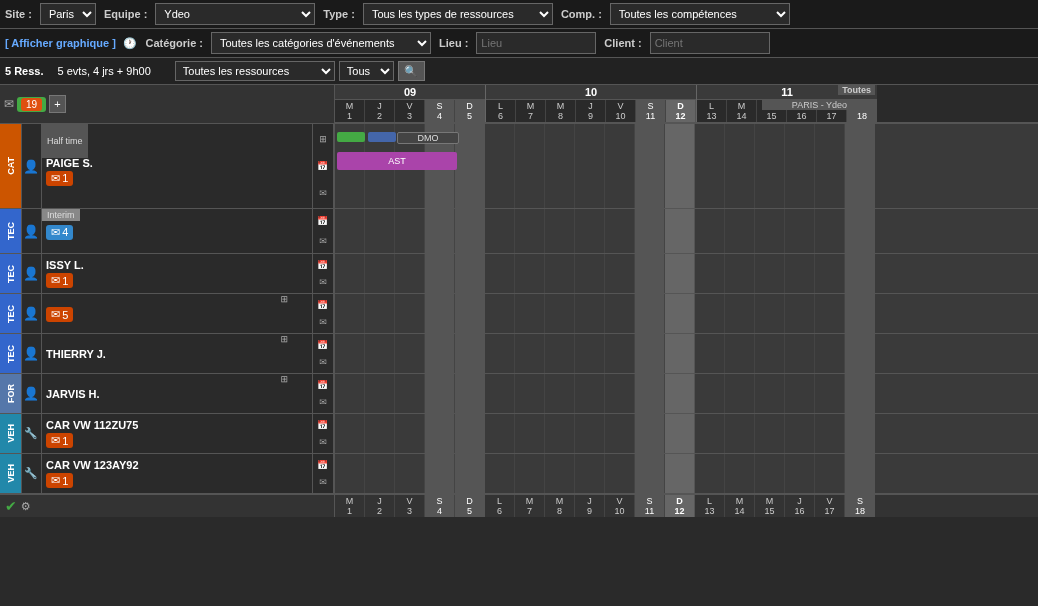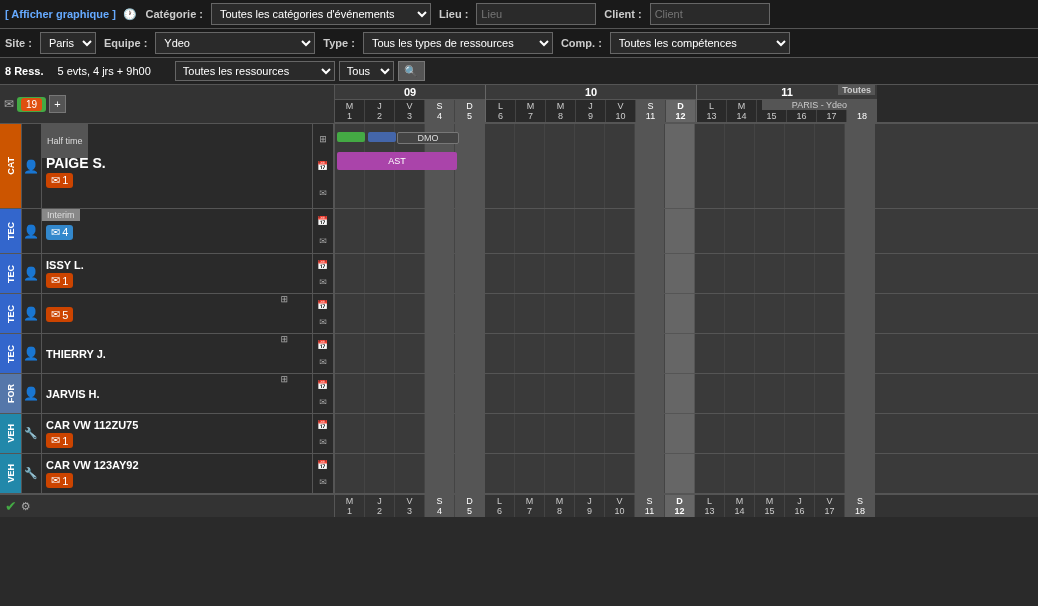--- a/index.html
+++ b/index.html
@@ -17,53 +17,53 @@
     .search-btn { background: #555; border: 1px solid #777; color: #fff; padding: 1px 6px; height: 20px; cursor: pointer; }
     
     .notification-badge { background: #44aa44; color: #fff; border-radius: 3px; padding: 1px 4px; font-size: 10px; }
   </style>
 </head>
 <body>
 
 <div style="width:1038px; height:606px; overflow:hidden; position:relative; background:#2a2a2a;">
 
   <div class="top-bar">
+    <label>Site :</label>
+    <select>
+      <option>Paris</option>
+    </select>
+    <label>Equipe :</label>
+    <select style="width:160px;">
+      <option>Ydeo</option>
+    </select>
+    <label>Type :</label>
+    <select style="width:190px;">
+      <option>Tous les types de ressources</option>
+    </select>
+    <label>Comp. :</label>
+    <select style="width:180px;">
+      <option>Toutes les compétences</option>
+    </select>
+  </div>
+
+  <div class="top-bar">
     <a href="#" class="afficher-link">[ Afficher graphique ]</a>
     <span class="clock-icon">🕐</span>
     <label>Catégorie :</label>
     <select style="width:220px;">
       <option>Toutes les catégories d'événements</option>
     </select>
     <label>Lieu :</label>
     <input type="text" style="width: 120px; color: rgb(136, 136, 136);" placeholder="Lieu">
     <label>Client :</label>
     <input type="text" style="width: 120px; color: rgb(136, 136, 136);" placeholder="Client">
   </div>
 
-  <div class="top-bar">
-    <label>Site :</label>
-    <select>
-      <option>Paris</option>
-    </select>
-    <label>Equipe :</label>
-    <select style="width:160px;">
-      <option>Ydeo</option>
-    </select>
-    <label>Type :</label>
-    <select style="width:190px;">
-      <option>Tous les types de ressources</option>
-    </select>
-    <label>Comp. :</label>
-    <select style="width:180px;">
-      <option>Toutes les compétences</option>
-    </select>
-  </div>
-
   <div class="filter-bar">
-    <span style="color:#fff; font-weight:bold; margin-right:10px;">8 Ress.</span>
+    <span style="color:#fff; font-weight:bold; margin-right:10px;">5 Ress.</span>
     <span style="color:#fff; margin-right:20px;">5 evts, 4 jrs + 9h00</span>
     <select style="width:160px;">
       <option>Toutes les ressources</option>
     </select>
     <select style="width:55px;">
       <option>Tous</option>
     </select>
     <button class="search-btn">🔍</button>
   </div>
 
@@ -130,21 +130,21 @@
 
       <div style="display:flex; border-bottom:1px solid #555; min-height:85px;">
 
         <div style="display:flex; width:335px; min-width:335px; border-right:1px solid #555;">
           <div style="width:22px; min-width:22px; background:#cc5500; display:flex; align-items:center; justify-content:center; writing-mode:vertical-rl; text-orientation:mixed; border-right:1px solid #555;">
             <span style="color:#fff; font-size:9px; font-weight:bold; transform:rotate(180deg);">CAT</span>
           </div>
           <div style="width:20px; min-width:20px; display:flex; align-items:center; justify-content:center; border-right:1px solid #555; color:#888; font-size:13px;">👤</div>
           <div style="flex:1; display:flex; flex-direction:column; padding:2px 4px; position:relative; justify-content:center;">
             <div style="position:absolute; top:0; left:0; background:#555; color:#ddd; font-size:9px; padding:12px 5px;">Half time</div>
-            <div style="font-weight:bold; color:#fff; font-size:14px; margin-top:10px;">PAIGE S.</div>
+            <div style="font-weight:bold; color:#fff; font-size:11px; margin-top:10px;">PAIGE S.</div>
             <div style="margin-top:2px; display:inline-flex; align-items:center; gap:2px; background:#cc4400; color:#fff; border-radius:3px; padding:1px 5px; font-size:10px; width:fit-content;">
               <span>✉</span>
                 <span>1</span>
             </div>
           </div>
 
           <div style="width:22px; min-width:22px; display:flex; flex-direction:column; align-items:center; justify-content:space-around; padding:2px 0; border-left:1px solid #555; border-right:1px solid #555;">
             <span style="color:#aaa; font-size:9px; cursor:pointer;">⊞</span>
             <span style="color:#aaa; font-size:9px; cursor:pointer;">📅</span>
             <span style="color:#aaa; font-size:9px; cursor:pointer;">✉</span>

